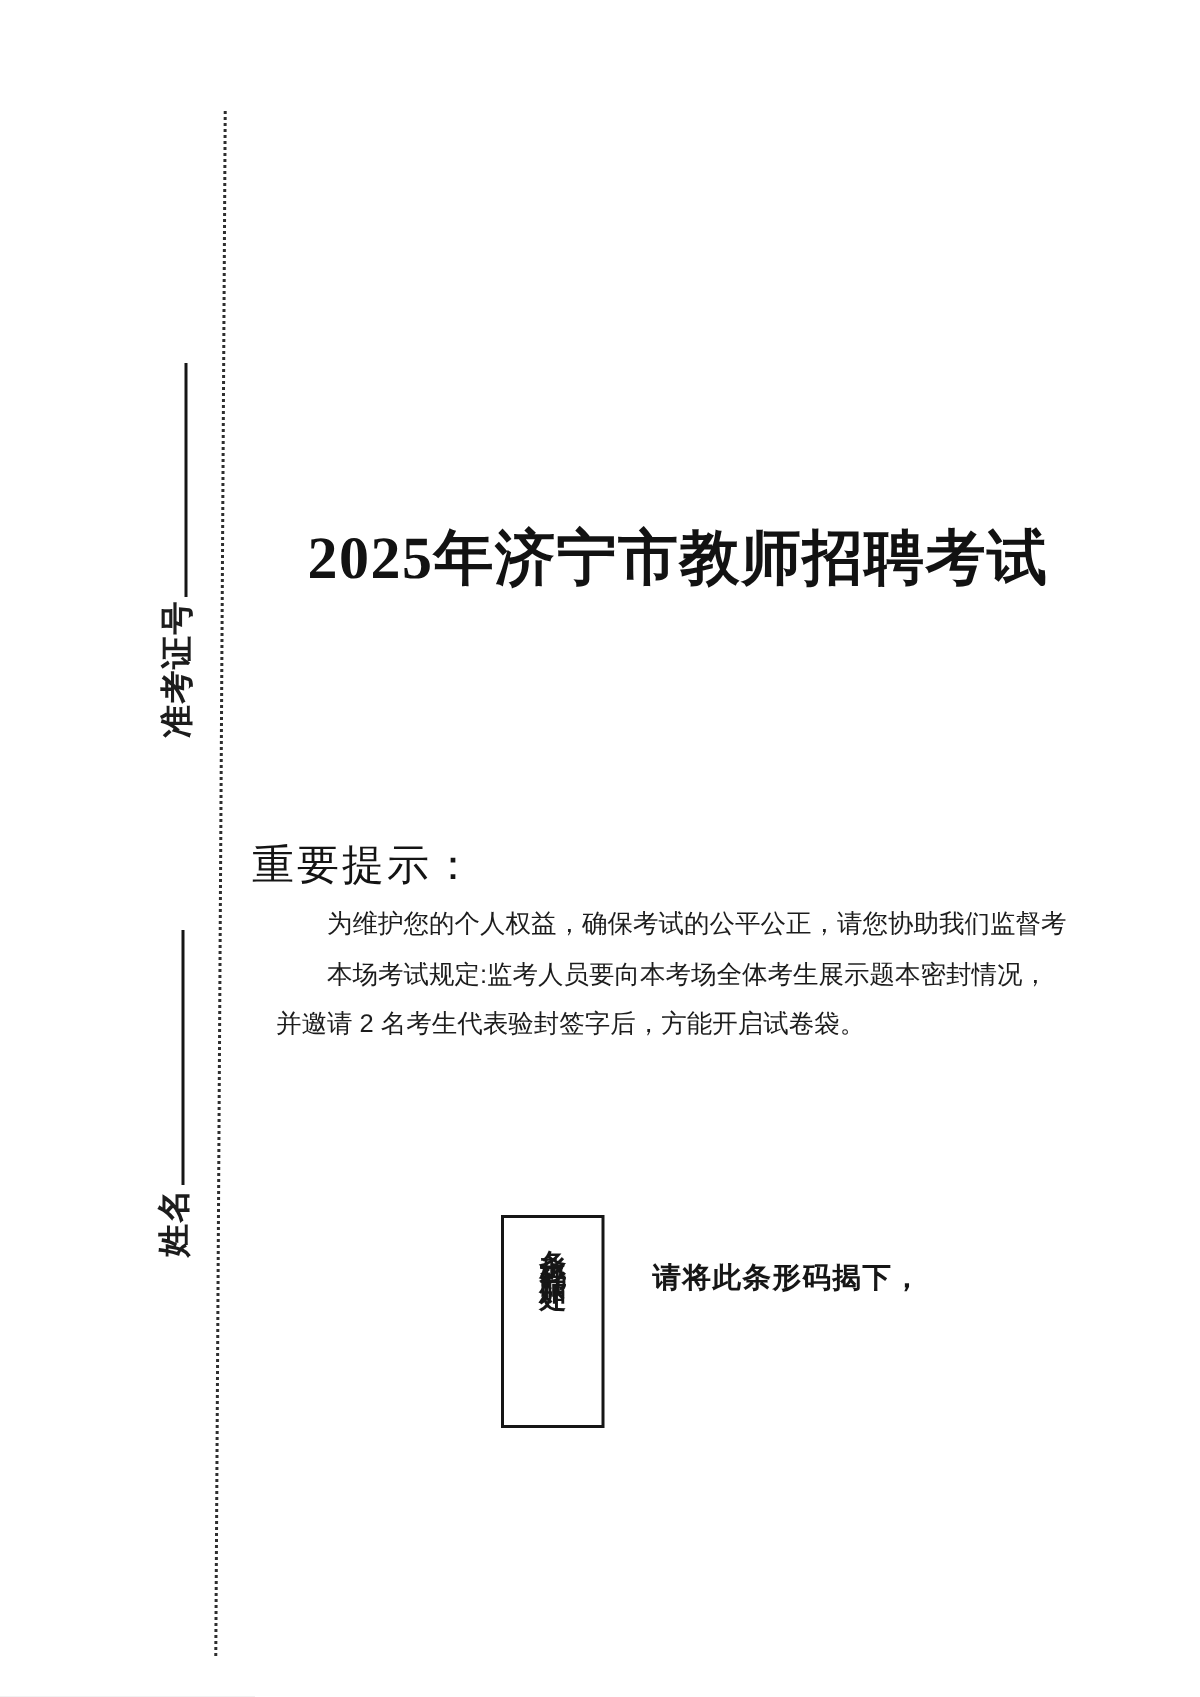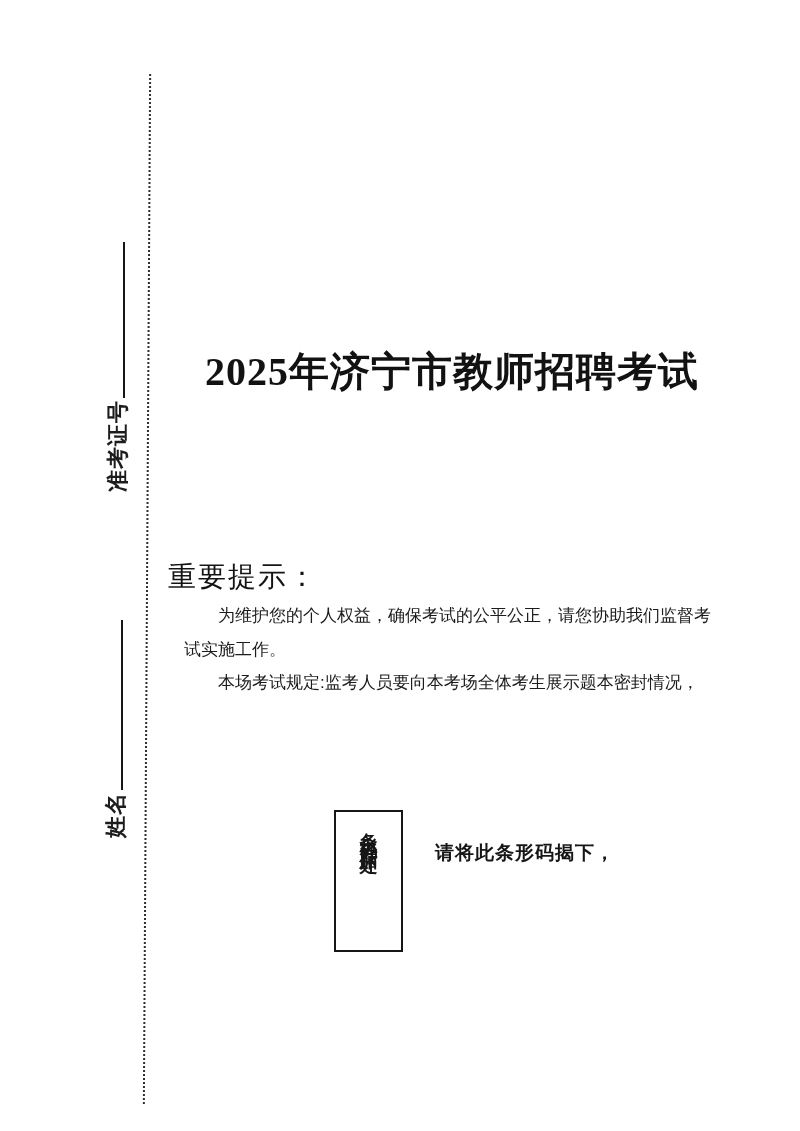--- a/index.html
+++ b/index.html
@@ -153,22 +153,22 @@
   </div>
 
   <div class="title-block">
     <div class="title-line1">2025年济宁市教师招聘考试</div>
   </div>
 
   <div class="notice-heading">重要提示：</div>
 
   <div class="notice-body">
     <div class="line indent">为维护您的个人权益，确保考试的公平公正，请您协助我们监督考</div>
-    <div class="line">试实施工作。</div>
     <div class="line indent">本场考试规定:监考人员要向本考场全体考生展示题本密封情况，</div>
+    <div class="line">并邀请 2 名考生代表验封签字后，方能开启试卷袋。</div>
   </div>
 
   <div class="barcode-box">
     <span class="vtext">条形码粘贴处</span>
   </div>
 
   <div class="barcode-note">
     <div class="note-line">请将此条形码揭下，</div>
   </div>
 

